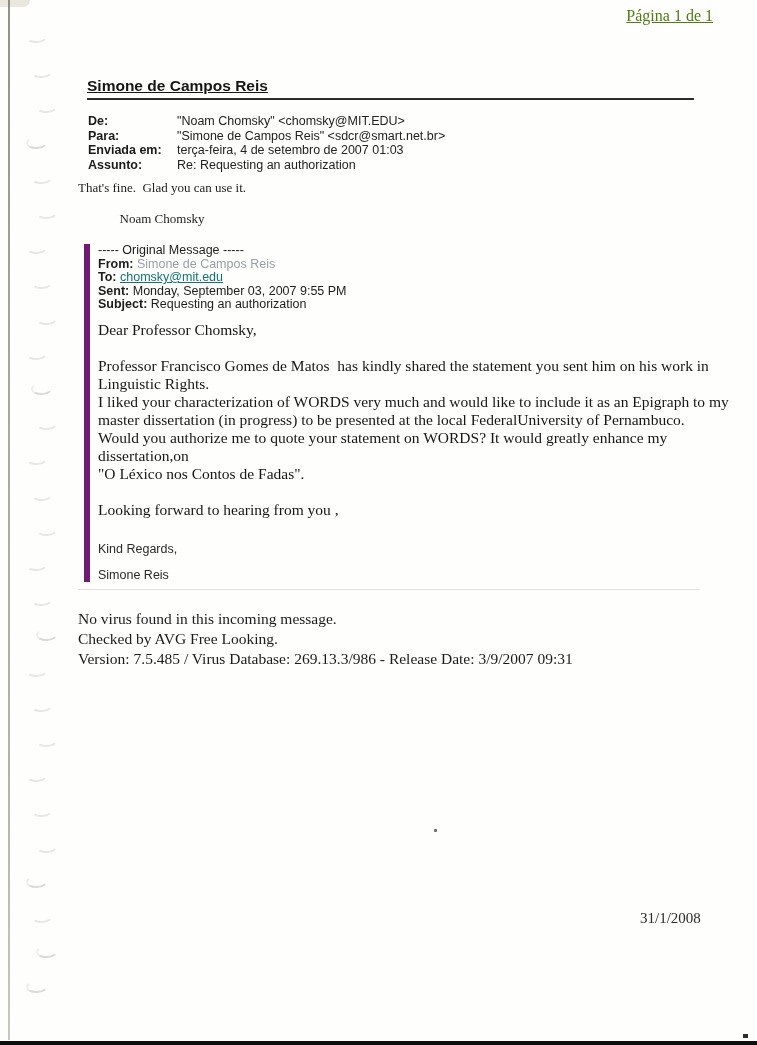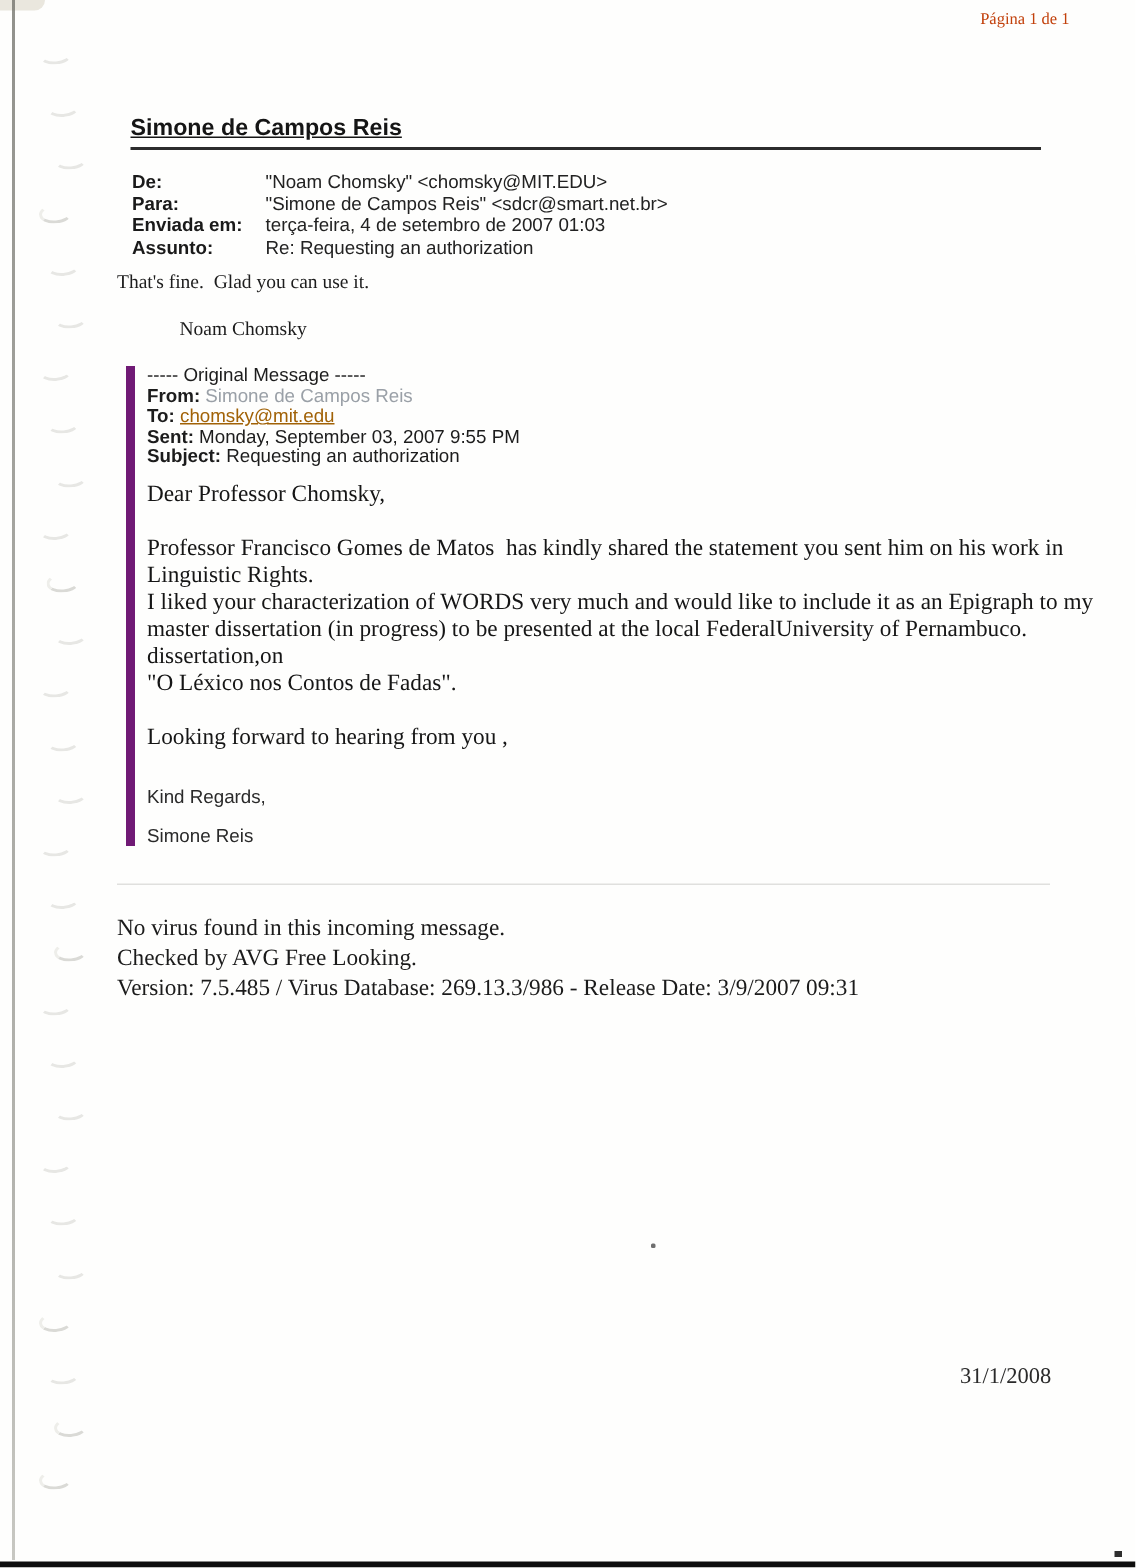--- a/index.html
+++ b/index.html
@@ -31,21 +31,21 @@
   .spiral{
     position:absolute;width:18px;height:9px;
     border:2px solid transparent;border-bottom:2px solid #e7e7e4;
     border-radius:50%;transform:rotate(-4deg);
   }
   .spiral.dark{border-bottom-color:#dadad6;border-left:2px solid #eeeeea;}
 
   
   .page-number{
     position:absolute;top:7px;right:44px;
-    font-family:"Liberation Serif",serif;font-size:11px;color:#c2410c;
+    font-family:"Liberation Serif",serif;font-size:16px;color:#4d7c0f;text-decoration:underline;
   }
   .title{
     position:absolute;left:87px;top:77px;width:607px;margin:0;
     font-size:15.5px;font-weight:bold;color:#151515;
     border-bottom:2px solid #2c2c2c;padding-bottom:3px;
   }
   .title span{text-decoration:underline;}
   .hdr{position:absolute;left:88px;top:114px;font-size:12.5px;line-height:14.6px;}
   .hdr-row{display:flex;}
   .hdr-label{width:89px;font-weight:bold;color:#1a1a1a;}
@@ -57,21 +57,21 @@
   .reply-line{white-space:pre;}
   .reply-line + .reply-line{margin-top:15px;text-align:center;}
 
   .quote{
     position:absolute;left:84px;top:244px;width:632px;
     border-left:6px solid #701a75;padding-left:8px;
   }
   .q-sep,.q-hrow{font-size:12.5px;line-height:13.5px;color:#1c1c1c;}
   .q-hrow b{font-weight:bold;}
   .q-muted{color:#9aa0a7;}
-  .q-link{color:#a16207;text-decoration:underline;}
+  .q-link{color:#0f766e;text-decoration:underline;}
   .q-body{margin-top:9px;}
   .q-line{
     font-family:"Liberation Serif",serif;font-size:15.5px;
     line-height:18px;min-height:18px;white-space:pre;color:#161616;
   }
   .q-close{margin-top:24px;font-size:12.5px;line-height:13px;}
   .q-close-line{min-height:13px;white-space:pre;color:#2a2a2a;}
 
   .divider{position:absolute;left:78px;top:589px;width:622px;height:1px;background:#e0e0de;}
   .footer{
@@ -174,20 +174,21 @@
       <span>Requesting an authorization</span>
     </div>
 
     <div class="q-body">
       <div class="q-line">Dear Professor Chomsky,</div>
       <div class="q-line"></div>
       <div class="q-line">Professor Francisco Gomes de Matos  has kindly shared the statement you sent him on his work in</div>
       <div class="q-line">Linguistic Rights.</div>
       <div class="q-line">I liked your characterization of WORDS very much and would like to include it as an Epigraph to my</div>
       <div class="q-line">master dissertation (in progress) to be presented at the local FederalUniversity of Pernambuco.</div>
+      <div class="q-line">Would you authorize me to quote your statement on WORDS? It would greatly enhance my</div>
       <div class="q-line">dissertation,on</div>
       <div class="q-line">"O Léxico nos Contos de Fadas".</div>
       <div class="q-line"></div>
       <div class="q-line">Looking forward to hearing from you ,</div>
     </div>
 
     <div class="q-close">
       <div class="q-close-line">Kind Regards,</div>
       <div class="q-close-line"></div>
       <div class="q-close-line">Simone Reis</div>

